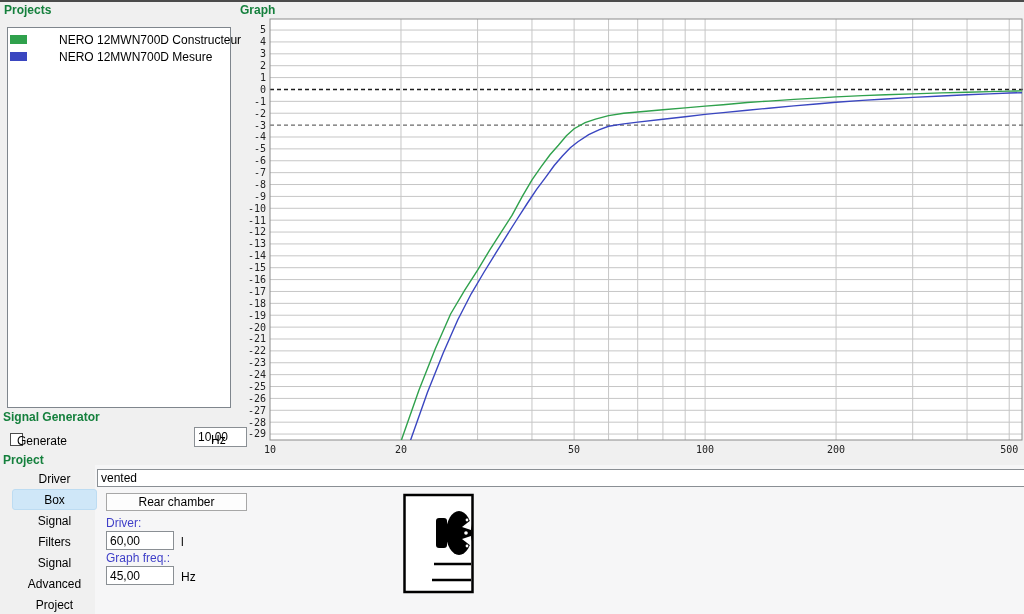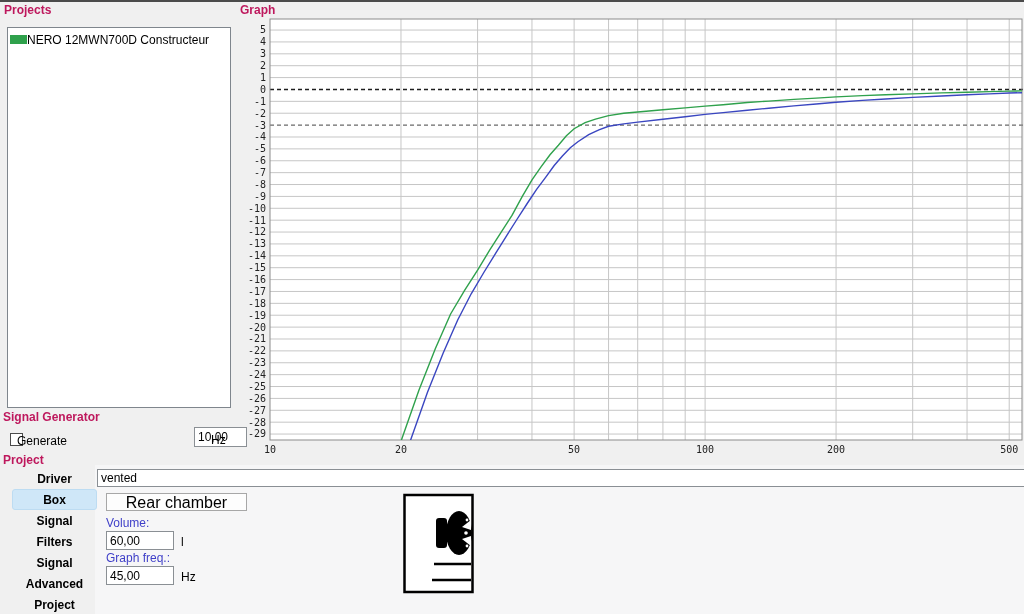--- a/index.html
+++ b/index.html
@@ -3,69 +3,73 @@
 <meta charset="utf-8">
 <style>
   * { box-sizing: border-box; }
   html,body { margin:0; padding:0; }
   body {
     width:1024px; height:614px; position:relative; overflow:hidden;
     background:#f0f0f0; font-family:"Liberation Sans", sans-serif;
     font-size:12px; color:#000;
   }
   .topline { position:absolute; left:0; top:0; width:1024px; height:2px; background:#4b4b4b; }
-  .hdr { position:absolute; font-weight:bold; font-size:12px; color:#be185d; }
+  .hdr { position:absolute; font-weight:bold; font-size:12px; color:#15803d; }
   
   #projects-list {
     position:absolute; left:7px; top:27px; width:224px; height:381px;
     background:#fff; border:1px solid #7f868d; padding-top:3px;
   }
   .legend-item { display:flex; align-items:center; height:17px; padding-left:2px; cursor:default; }
   .swatch { width:17px; height:9px; display:inline-block; flex:0 0 17px; }
-  .legend-label { white-space:nowrap; }
+  .legend-label { white-space:nowrap;padding-left:32px; }
   
   #chart { position:absolute; left:240px; top:16px; }
   
   #generate-checkbox {
     position:absolute; left:10px; top:433px; width:13px; height:13px;
     appearance:none; -webkit-appearance:none; background:#fff; border:1px solid #4b4b4b; margin:0;
   }
   .gen-label { position:absolute; left:17px; top:434px; }
   .tbox {
     position:absolute; background:#fff; border:1px solid #8a8f94;
     font-family:"Liberation Sans", sans-serif; font-size:12px; padding:1px 3px; color:#000;
   }
   #generator-frequency-input { left:153px; top:427px; width:53px; height:20px;margin-left:41px; }
   .unit { position:absolute; color:#000000; }
   
   .content-bg { position:absolute; left:95px; top:465px; width:929px; height:149px; background:#f6f6f7; }
   #project-tabs { position:absolute; left:12px; top:468px; width:85px; }
-  .tab { height:21px; line-height:20px; text-align:center; cursor:default; border:1px solid transparent; border-radius:3px;font-weight:bold; }
+  .tab { height:21px; line-height:20px; text-align:center; cursor:default; border:1px solid transparent; border-radius:3px; }
   .tab.selected { background:#cfe7f8; border-color:#bddcf2; }
   #box-type-input { left:97px; top:469px; width:956px; height:18px; }
   #rear-chamber-button {
     position:absolute; left:106px; top:493px; width:141px; height:18px;
     background:#fdfdfd; border:1px solid #a7a7a7; font-family:"Liberation Sans", sans-serif;
-    font-size:16px; padding:0; color:#000;
+    font-size:12px; padding:0; color:#000;
   }
   .bluelbl { position:absolute; color:#3f3fc8; }
   #volume-input { left:106px; top:531px; width:68px; height:19px; }
   #tuning-input { left:106px; top:566px; width:68px; height:19px; }
   #box-diagram { position:absolute; left:403px; top:493px; }
 </style>
 </head>
 <body>
 
 <div class="topline"></div>
 
 <span class="hdr" style="left:4px; top:3px;">Projects</span>
 <div id="projects-list">
     <div class="legend-item">
       <span class="swatch" style="background: rgb(47, 161, 76);"></span>
       <span class="legend-label">NERO 12MWN700D Constructeur</span>
+    </div>
+    <div class="legend-item">
+      <span class="swatch" style="background: rgb(58, 70, 192);"></span>
+      <span class="legend-label">NERO 12MWN700D Mesure</span>
     </div>
   </div>
 
 <span class="hdr" style="left:240px; top:3px;">Graph</span>
 <svg id="chart" width="784" height="448">
     <rect x="30" y="3" width="752" height="421" fill="#ffffff"></rect>
     <line x1="30" y1="14.05080440304826" x2="782" y2="14.05080440304826" stroke="#c6c6c6" stroke-width="1"></line>
     <text x="26" y="17.45080440304826" text-anchor="end" font-size="10px" font-family="&quot;DejaVu Sans Mono&quot;, monospace" fill="#222">5</text>
     <line x1="30" y1="25.933389782670048" x2="782" y2="25.933389782670048" stroke="#c6c6c6" stroke-width="1"></line>
     <text x="26" y="29.333389782670046" text-anchor="end" font-size="10px" font-family="&quot;DejaVu Sans Mono&quot;, monospace" fill="#222">4</text>
@@ -178,21 +182,21 @@
     <div class="tab">Signal</div>
     <div class="tab">Filters</div>
     <div class="tab">Signal</div>
     <div class="tab">Advanced</div>
     <div class="tab">Project</div>
   </div>
 
 <input class="tbox" id="box-type-input" value="vented" style="">
 <button id="rear-chamber-button">Rear chamber</button>
 
-<span class="bluelbl" style="left:106px; top:516px;">Volume:</span>
+<span class="bluelbl" style="left:106px; top:516px;">Driver:</span>
 <input class="tbox" id="volume-input" value="60,00" style="">
 <span class="unit" style="left:181px; top:535px;">l</span>
 
 <span class="bluelbl" style="left:106px; top:551px;">Graph freq.:</span>
 <input class="tbox" id="tuning-input" value="45,00" style="">
 <span class="unit" style="left:181px; top:570px;">Hz</span>
 
 <svg id="box-diagram" width="71" height="102">
   <rect x="1.5" y="2" width="68" height="97" fill="#fff" stroke="#000" stroke-width="2.5"></rect>
   <g>

